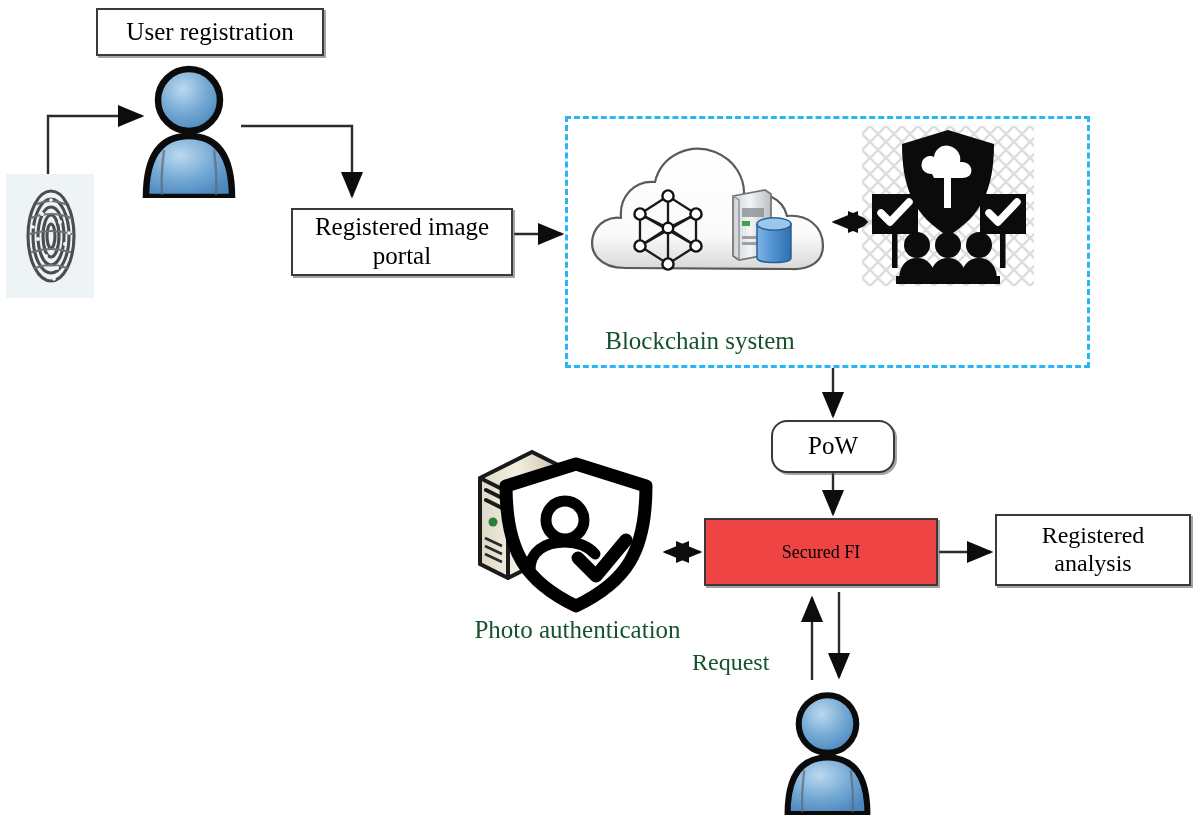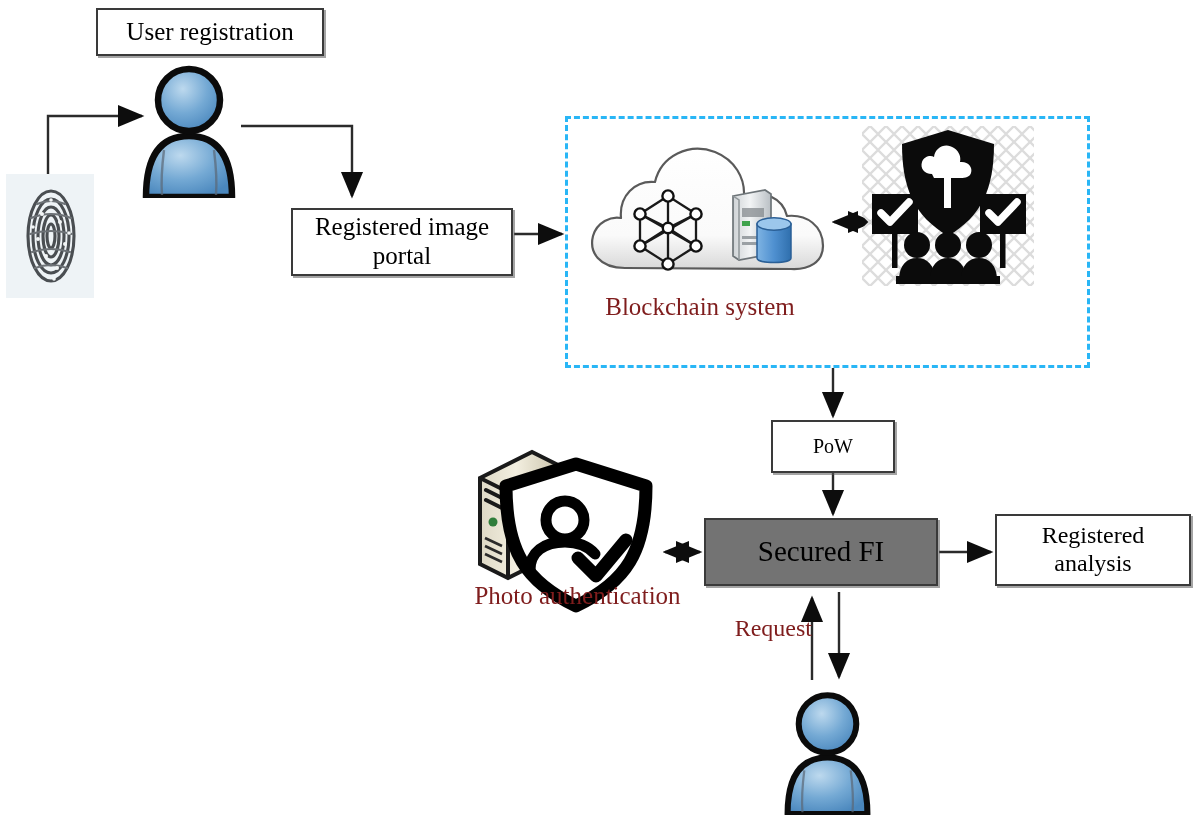--- a/index.html
+++ b/index.html
@@ -30,47 +30,48 @@
     justify-content: center;
     text-align: center;
     line-height: 1.15;
     color: #000000;
     box-shadow: 2px 2px 0 rgba(90,90,90,0.55);
   }
   .pbox span { display: block; padding: 0 4px; }
 
   #box-user-registration { left: 96px;  top: 8px;   width: 228px; height: 48px; font-size: 25px; }
   #box-registered-portal { left: 291px; top: 200px; width: 222px; height: 68px; font-size: 25px; margin-top: 8px; }
-  #box-pow              { left: 771px; top: 420px; width: 124px; height: 53px; font-size: 20px; }
-  #box-secured-fi       { left: 704px; top: 518px; width: 234px; height: 68px; font-size: 29px;
-                          background: #737373; }
+  #box-pow              { left: 771px; top: 420px; width: 124px; height: 53px; font-size: 25px; border-radius: 16px; }
+  #box-secured-fi       { left: 704px; top: 518px; width: 234px; height: 68px; font-size: 18px;
+                          background: #ef4444; }
   #box-scalability      { left: 995px; top: 514px; width: 196px; height: 72px; font-size: 24px; }
 
   
   #dashed-region {
     position: absolute;
     left: 565px; top: 116px;
     width: 525px; height: 252px;
     box-sizing: border-box;
     border: 3px dashed #29b6f6;
     background: transparent;
   }
 
   
   .caption {
     position: absolute;
     text-align: center;
-    color: #7f1d1d;
+    color: #14532d;
     font-size: 25px;
     line-height: 1.2;
+    margin-top: 34px;
   }
   #cap-blockchain { left: 580px; top: 292px; width: 240px; }
   #cap-consensus  { left: 905px; top: 292px; width: 185px; }
   #cap-photo-auth { left: 470px; top: 581px; width: 215px; }
-  #cap-request    { left: 692px; top: 614px; width: 120px; font-size: 24px; text-align: right;}
+  #cap-request    { left: 692px; top: 614px; width: 120px; font-size: 24px; text-align: left;}
 
   
   #fingerprint-plate {
     position: absolute;
     left: 6px; top: 174px;
     width: 88px; height: 124px;
     background: #eef3f6;
   }
   #fingerprint-icon {
     position: absolute;

